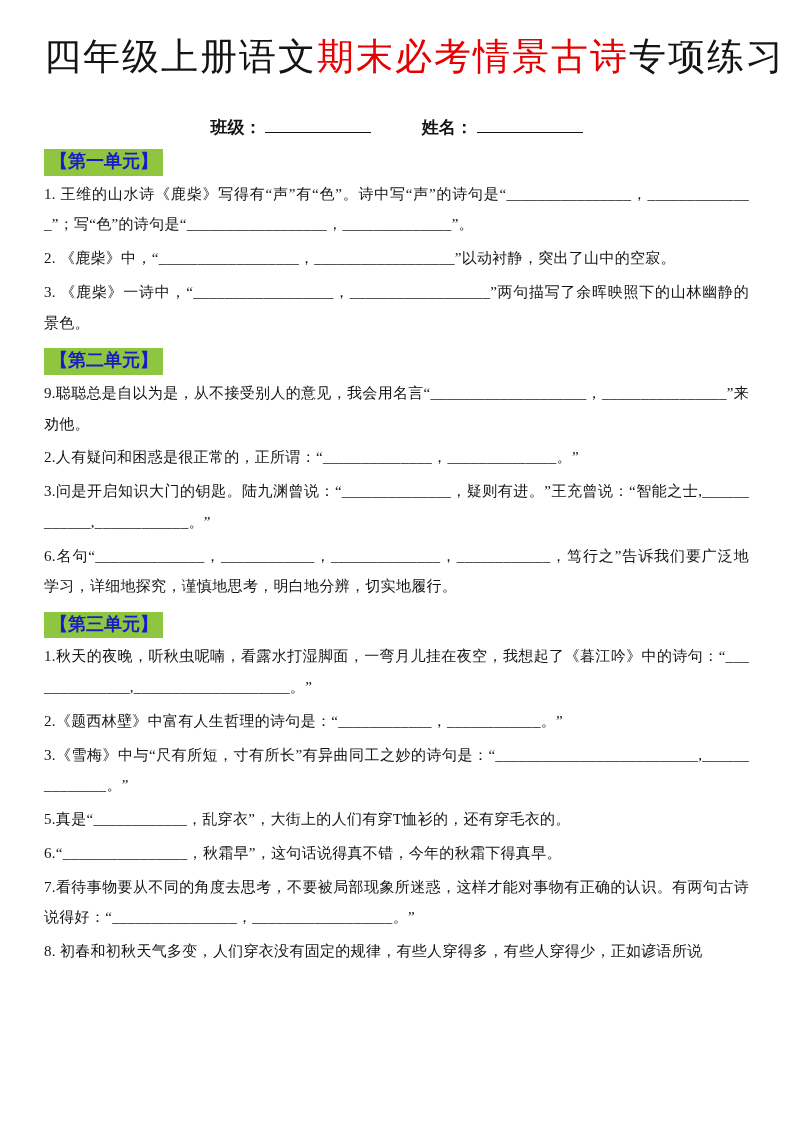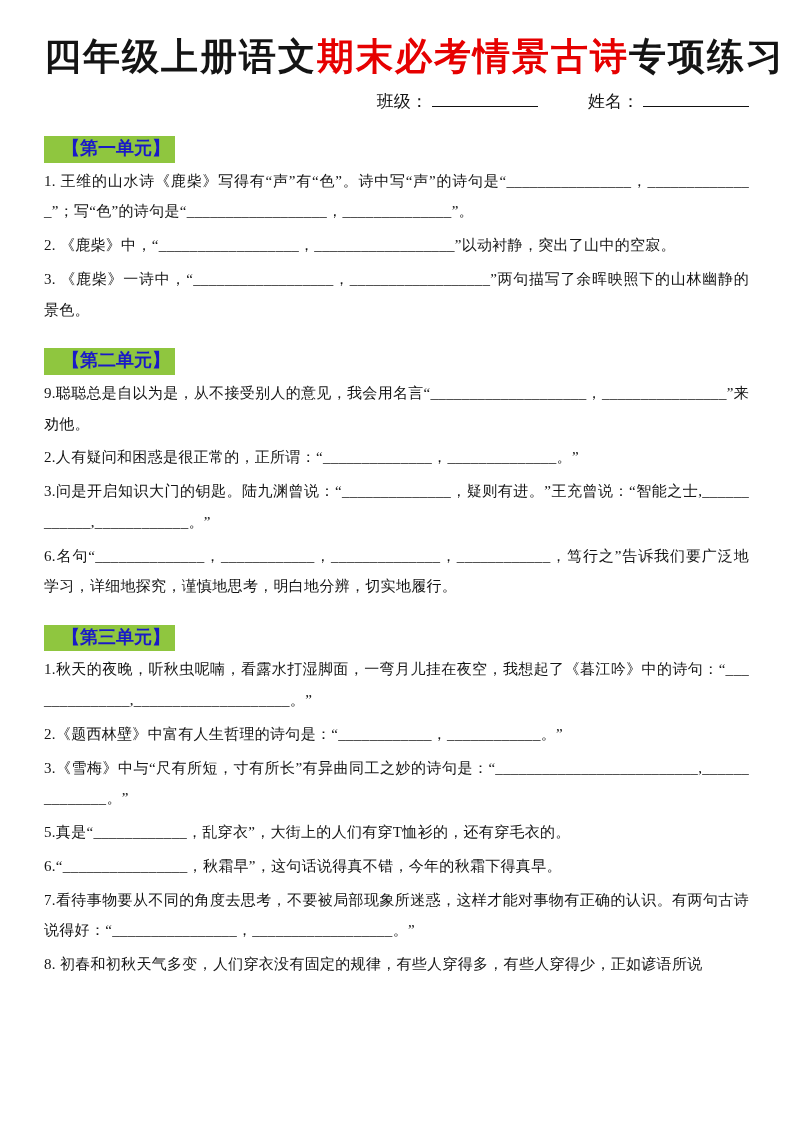--- a/index.html
+++ b/index.html
@@ -17,53 +17,53 @@
     margin:0 auto;
     background:#ffffff;
     padding:34px 44px 10px 44px;
     font-family:"Liberation Serif","DejaVu Serif",serif;
     color:var(--ink);
     position:relative;
   }
   .title{
     text-align:center;
     font-family:"Liberation Sans","DejaVu Sans",sans-serif;
-    font-weight:bold;
+    font-weight:normal;
     font-size:37px;
     letter-spacing:2px;
     line-height:1.25;
     margin:0;
     white-space:nowrap;
   }
   .title .t-red{color:var(--red);}
   .meta-row{
-    margin-top:10px;
-    text-align:right;
-    font-weight:normal;
+    margin-top:36px;
+    text-align:center;
+    font-weight:bold;
     font-size:17px;
   }
   .meta-group{display:inline-block;}
   .meta-group + .meta-group{margin-left:46px;}
   .uline{
     display:inline-block;
     width:106px;
     border-bottom:1.5px solid #111;
     height:14px;
     vertical-align:baseline;
     margin-left:4px;
   }
   .section-header{
     display:inline-block;
     background:var(--section-bg);
     color:var(--section-text);
     font-weight:bold;
     font-size:18px;
     line-height:1.3;
-    padding:1px 5px 2px 18px;
-    margin:23px 0 3px 0;
+    padding:1px 5px 2px 6px;
+    margin:10px 0 3px 0;
     font-family:"Liberation Sans","DejaVu Sans",sans-serif;
   }
   .sections{display:block;}
   .sections .section-header{display:table;}
   p.item{
     margin:2px 0 3px 0;
     font-size:15px;
     line-height:2.05;
     text-align:justify;
     letter-spacing:0.3px;

